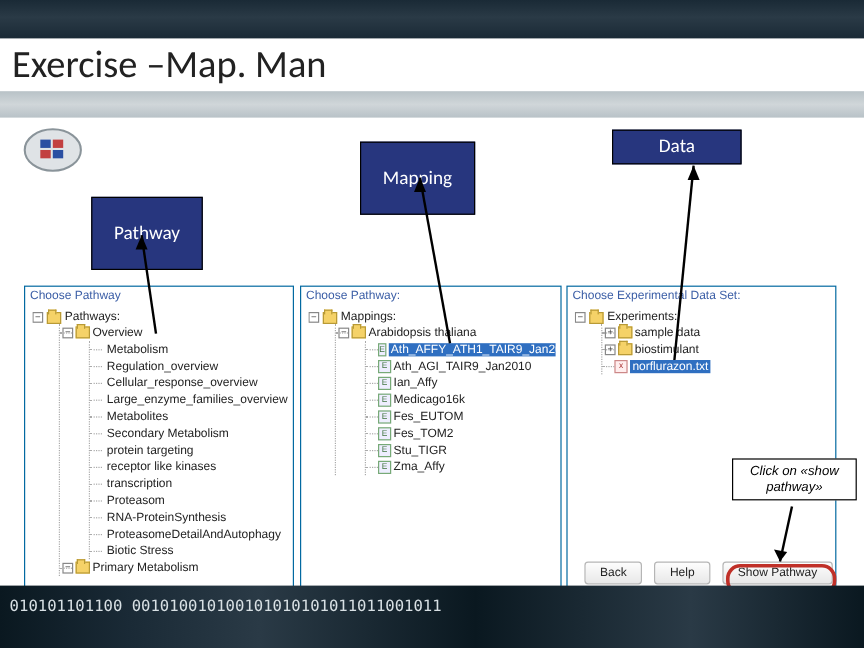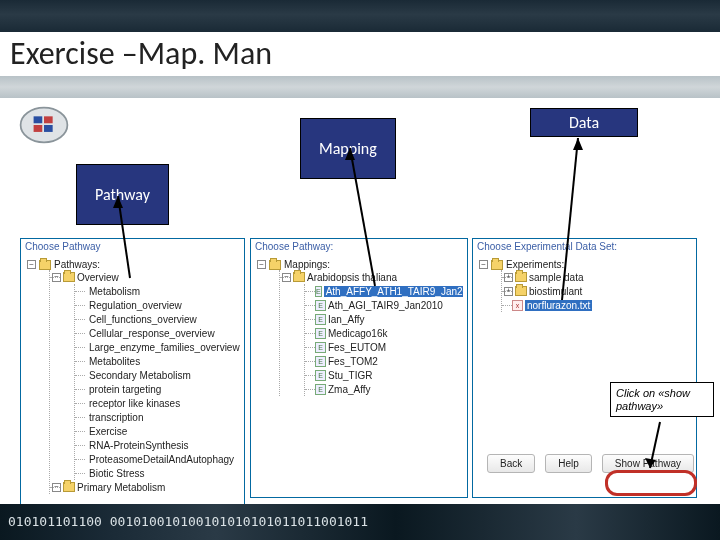--- a/index.html
+++ b/index.html
@@ -24,24 +24,24 @@
   .logo {
     position: absolute; left: 18px; top: 104px; width: 52px; height: 42px;
   }
   .logo svg { width: 100%; height: 100%; }
   .chip {
     position: absolute; background: #27367e; border: 1px solid #000; color: #fff;
     padding: 20px 18px; font-size: 16px; font-family: Calibri, sans-serif;
   }
   .chip-pathway { left: 76px; top: 164px; }
   .chip-mapping { left: 300px; top: 118px; }
-  .chip-data { left: 530px; top: 108px; padding: 4px 38px; }
+  .chip-data { left: 510px; top: 108px; padding: 4px 38px; }
 
   .bottom-bar {
-    position: absolute; left: 0; right: 0; bottom: 0; height: 36px;
+    position: absolute; left: 0; right: 0; bottom: 0; height: 52px;
     background: linear-gradient(90deg, #0a1820 0%, #1a2a36 15%, #2a3a46 30%, #0a1820 55%, #2a3a46 80%, #0a1820 100%);
     color: #d8e0e4; font-family: monospace; font-size: 13px; line-height: 36px;
     padding-left: 8px; overflow: hidden; white-space: nowrap;
   }
 
   
   .wizard { position: absolute; left: 20px; top: 238px; width: 680px; height: 268px; }
   .panel {
     position: absolute; top: 0; background: #fff; border: 1px solid #0369a1;
     font-size: 10px; color: #222;
@@ -70,34 +70,34 @@
   }
   .children .item::before {
     content: ""; position: absolute; left: -2px; top: 7px; width: 10px; border-top: 1px dotted #aaa;
   }
   .dot { margin-left: 10px; }
   .hl { background: #2f6fc1; color: #fff; padding: 0 2px; }
   .eicon { width: 11px; height: 11px; border: 1px solid #7a7; background: #eef; display:inline-flex; align-items:center; justify-content:center; font-size:7px; color:#474; margin-left:8px; }
   .xicon { width: 11px; height: 11px; border: 1px solid #c88; background: #fee; display:inline-flex; align-items:center; justify-content:center; font-size:7px; color:#a33; margin-left:8px; }
 
   
-  .wiz-buttons { position: absolute; right: 2px; bottom: 24px; display: flex; gap: 10px; }
+  .wiz-buttons { position: absolute; right: 2px; bottom: 10px; display: flex; gap: 10px; }
   .wbtn {
     font-size: 10px; color: #222; padding: 3px 12px;
     background: linear-gradient(180deg, #fdfdfd, #e8e8e8);
     border: 1px solid #b5b5b5; border-radius: 3px;
   }
   .redring {
     position: absolute; border: 3px solid #c03028; border-radius: 12px;
   }
 
   .callout {
     position: absolute; left: 610px; top: 382px; width: 104px;
     background: #fff; border: 1px solid #000; padding: 4px 5px;
-    font-size: 11px; font-style: italic; line-height: 1.15;
+    font-size: 11px; font-style: italic; text-align: center; line-height: 1.15;
   }
 
   
   .arrows { position: absolute; left: 0; top: 0; width: 720px; height: 540px; pointer-events: none; }
 </style>
 </head>
 <body>
 
 <div class="slide">
   <div class="top-bar"></div>
@@ -141,24 +141,20 @@
                 <div class="item">
                   <span class="dot"></span>
                   <span>Metabolism</span>
                 </div>
                 <div class="item">
                   <span class="dot"></span>
                   <span>Regulation_overview</span>
                 </div>
                 <div class="item">
                   <span class="dot"></span>
-                  <span>Cell_functions_overview</span>
-                </div>
-                <div class="item">
-                  <span class="dot"></span>
                   <span>Cellular_response_overview</span>
                 </div>
                 <div class="item">
                   <span class="dot"></span>
                   <span>Large_enzyme_families_overview</span>
                 </div>
                 <div class="item">
                   <span class="dot"></span>
                   <span>Metabolites</span>
                 </div>
@@ -173,21 +169,21 @@
                 <div class="item">
                   <span class="dot"></span>
                   <span>receptor like kinases</span>
                 </div>
                 <div class="item">
                   <span class="dot"></span>
                   <span>transcription</span>
                 </div>
                 <div class="item">
                   <span class="dot"></span>
-                  <span>Exercise</span>
+                  <span>Proteasom</span>
                 </div>
                 <div class="item">
                   <span class="dot"></span>
                   <span>RNA-ProteinSynthesis</span>
                 </div>
                 <div class="item">
                   <span class="dot"></span>
                   <span>ProteasomeDetailAndAutophagy</span>
                 </div>
                 <div class="item">

